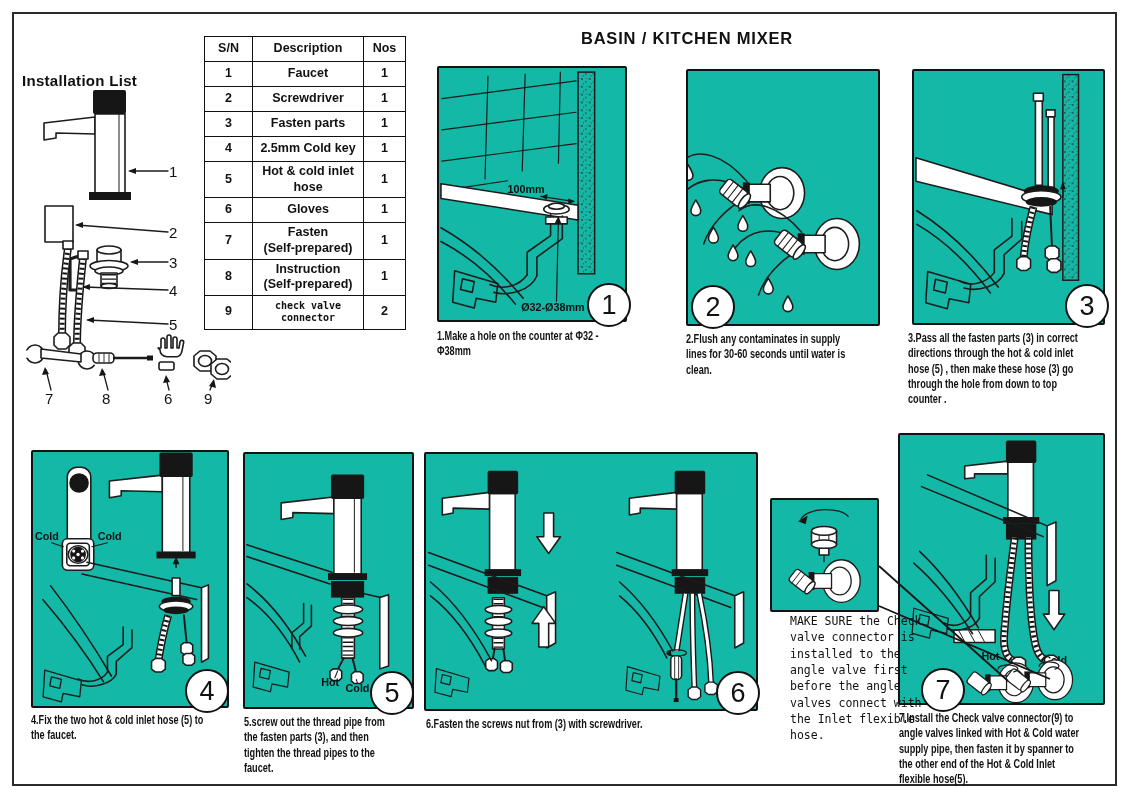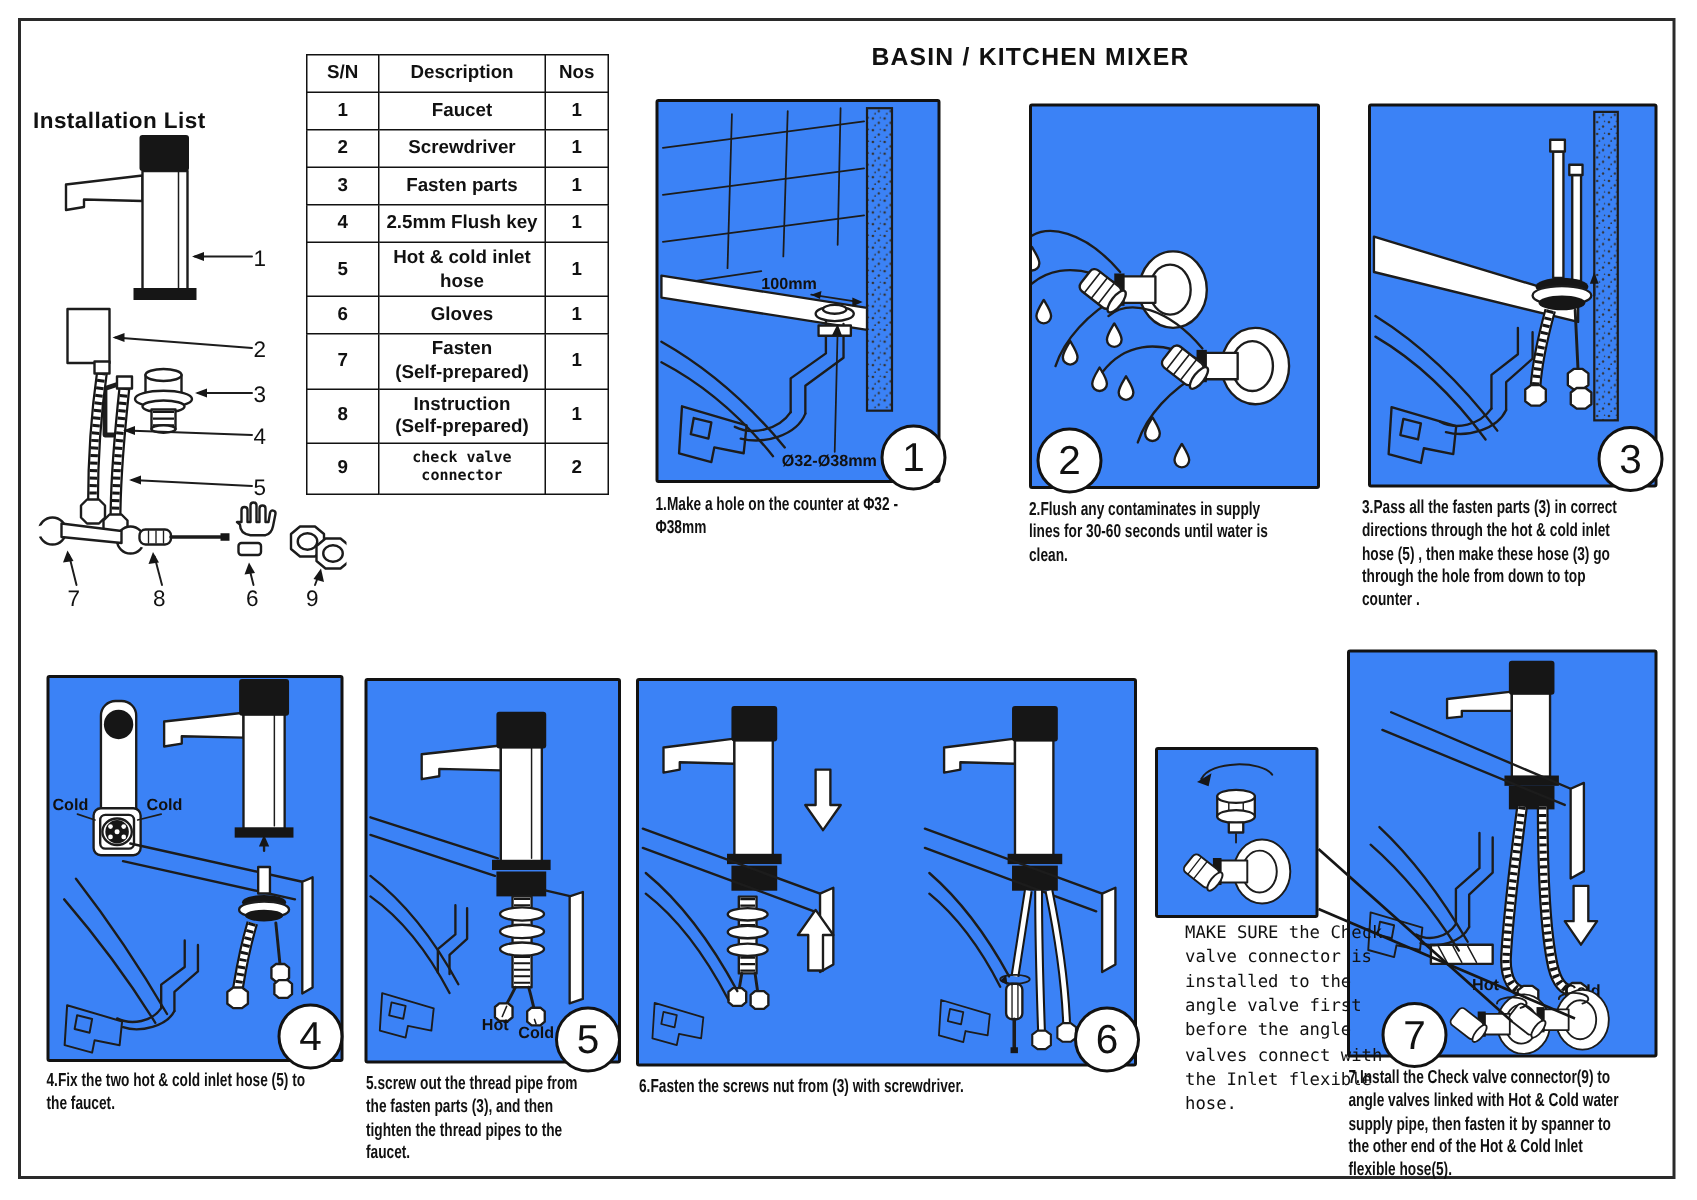--- a/index.html
+++ b/index.html
@@ -9,21 +9,21 @@
          border:2px solid #2a2a2a;box-sizing:border-box;}
   .il-title{position:absolute;left:22px;top:72px;font:bold 15px "Liberation Sans",sans-serif;
             letter-spacing:.3px;}
   .main-title{position:absolute;left:413px;top:29px;width:380px;text-align:right;
               font:bold 16.5px "Liberation Sans",sans-serif;letter-spacing:.8px;}
   .parts-table{position:absolute;left:204px;top:36px;border-collapse:collapse;table-layout:fixed;
                font:12.5px "Liberation Sans",sans-serif;color:#111;text-align:center;}
   .parts-table th,.parts-table td{border:1.6px solid #111;padding:2px 2px;vertical-align:middle;
                font-weight:bold;white-space:pre-line;line-height:1.25;height:20px;margin-top:36px;}
   .parts-table td.mono{font-family:"DejaVu Sans Mono",monospace;font-size:10px;padding:4px 1px;}
-  .panel{position:absolute;background:#3b82f6;border:2.2px solid #121212;border-radius:2px;
+  .panel{position:absolute;background:#14b8a6;border:2.2px solid #121212;border-radius:2px;
          box-sizing:border-box;}
   .panel svg{display:block;width:100%;height:100%;}
   .badge{position:absolute;width:40px;height:40px;border:2.3px solid #121212;border-radius:50%;
          background:#fff;display:flex;align-items:center;justify-content:center;
          font:27px "Liberation Sans",sans-serif;color:#111;z-index:5;}
   .cap{position:absolute;font:bold 12.5px "Liberation Sans",sans-serif;color:#111;
        line-height:1.22;white-space:pre;transform:scaleX(.73);transform-origin:0 0;}
   .note-text{position:absolute;left:762px;top:613px;font:11.5px "DejaVu Sans Mono",monospace;
              color:#111;line-height:1.42;white-space:pre;margin-left:28px;}
   .overlay{position:absolute;left:0;top:0;z-index:4;pointer-events:none;}
@@ -182,21 +182,21 @@
           <td>Screwdriver</td>
           <td>1</td>
         </tr>
       <tr>
           <td>3</td>
           <td>Fasten parts</td>
           <td>1</td>
         </tr>
       <tr>
           <td>4</td>
-          <td>2.5mm Flush key</td>
+          <td>2.5mm Cold key</td>
           <td>1</td>
         </tr>
       <tr>
           <td>5</td>
           <td>Hot &amp; cold inlet
 hose</td>
           <td>1</td>
         </tr>
       <tr>
           <td>6</td>

